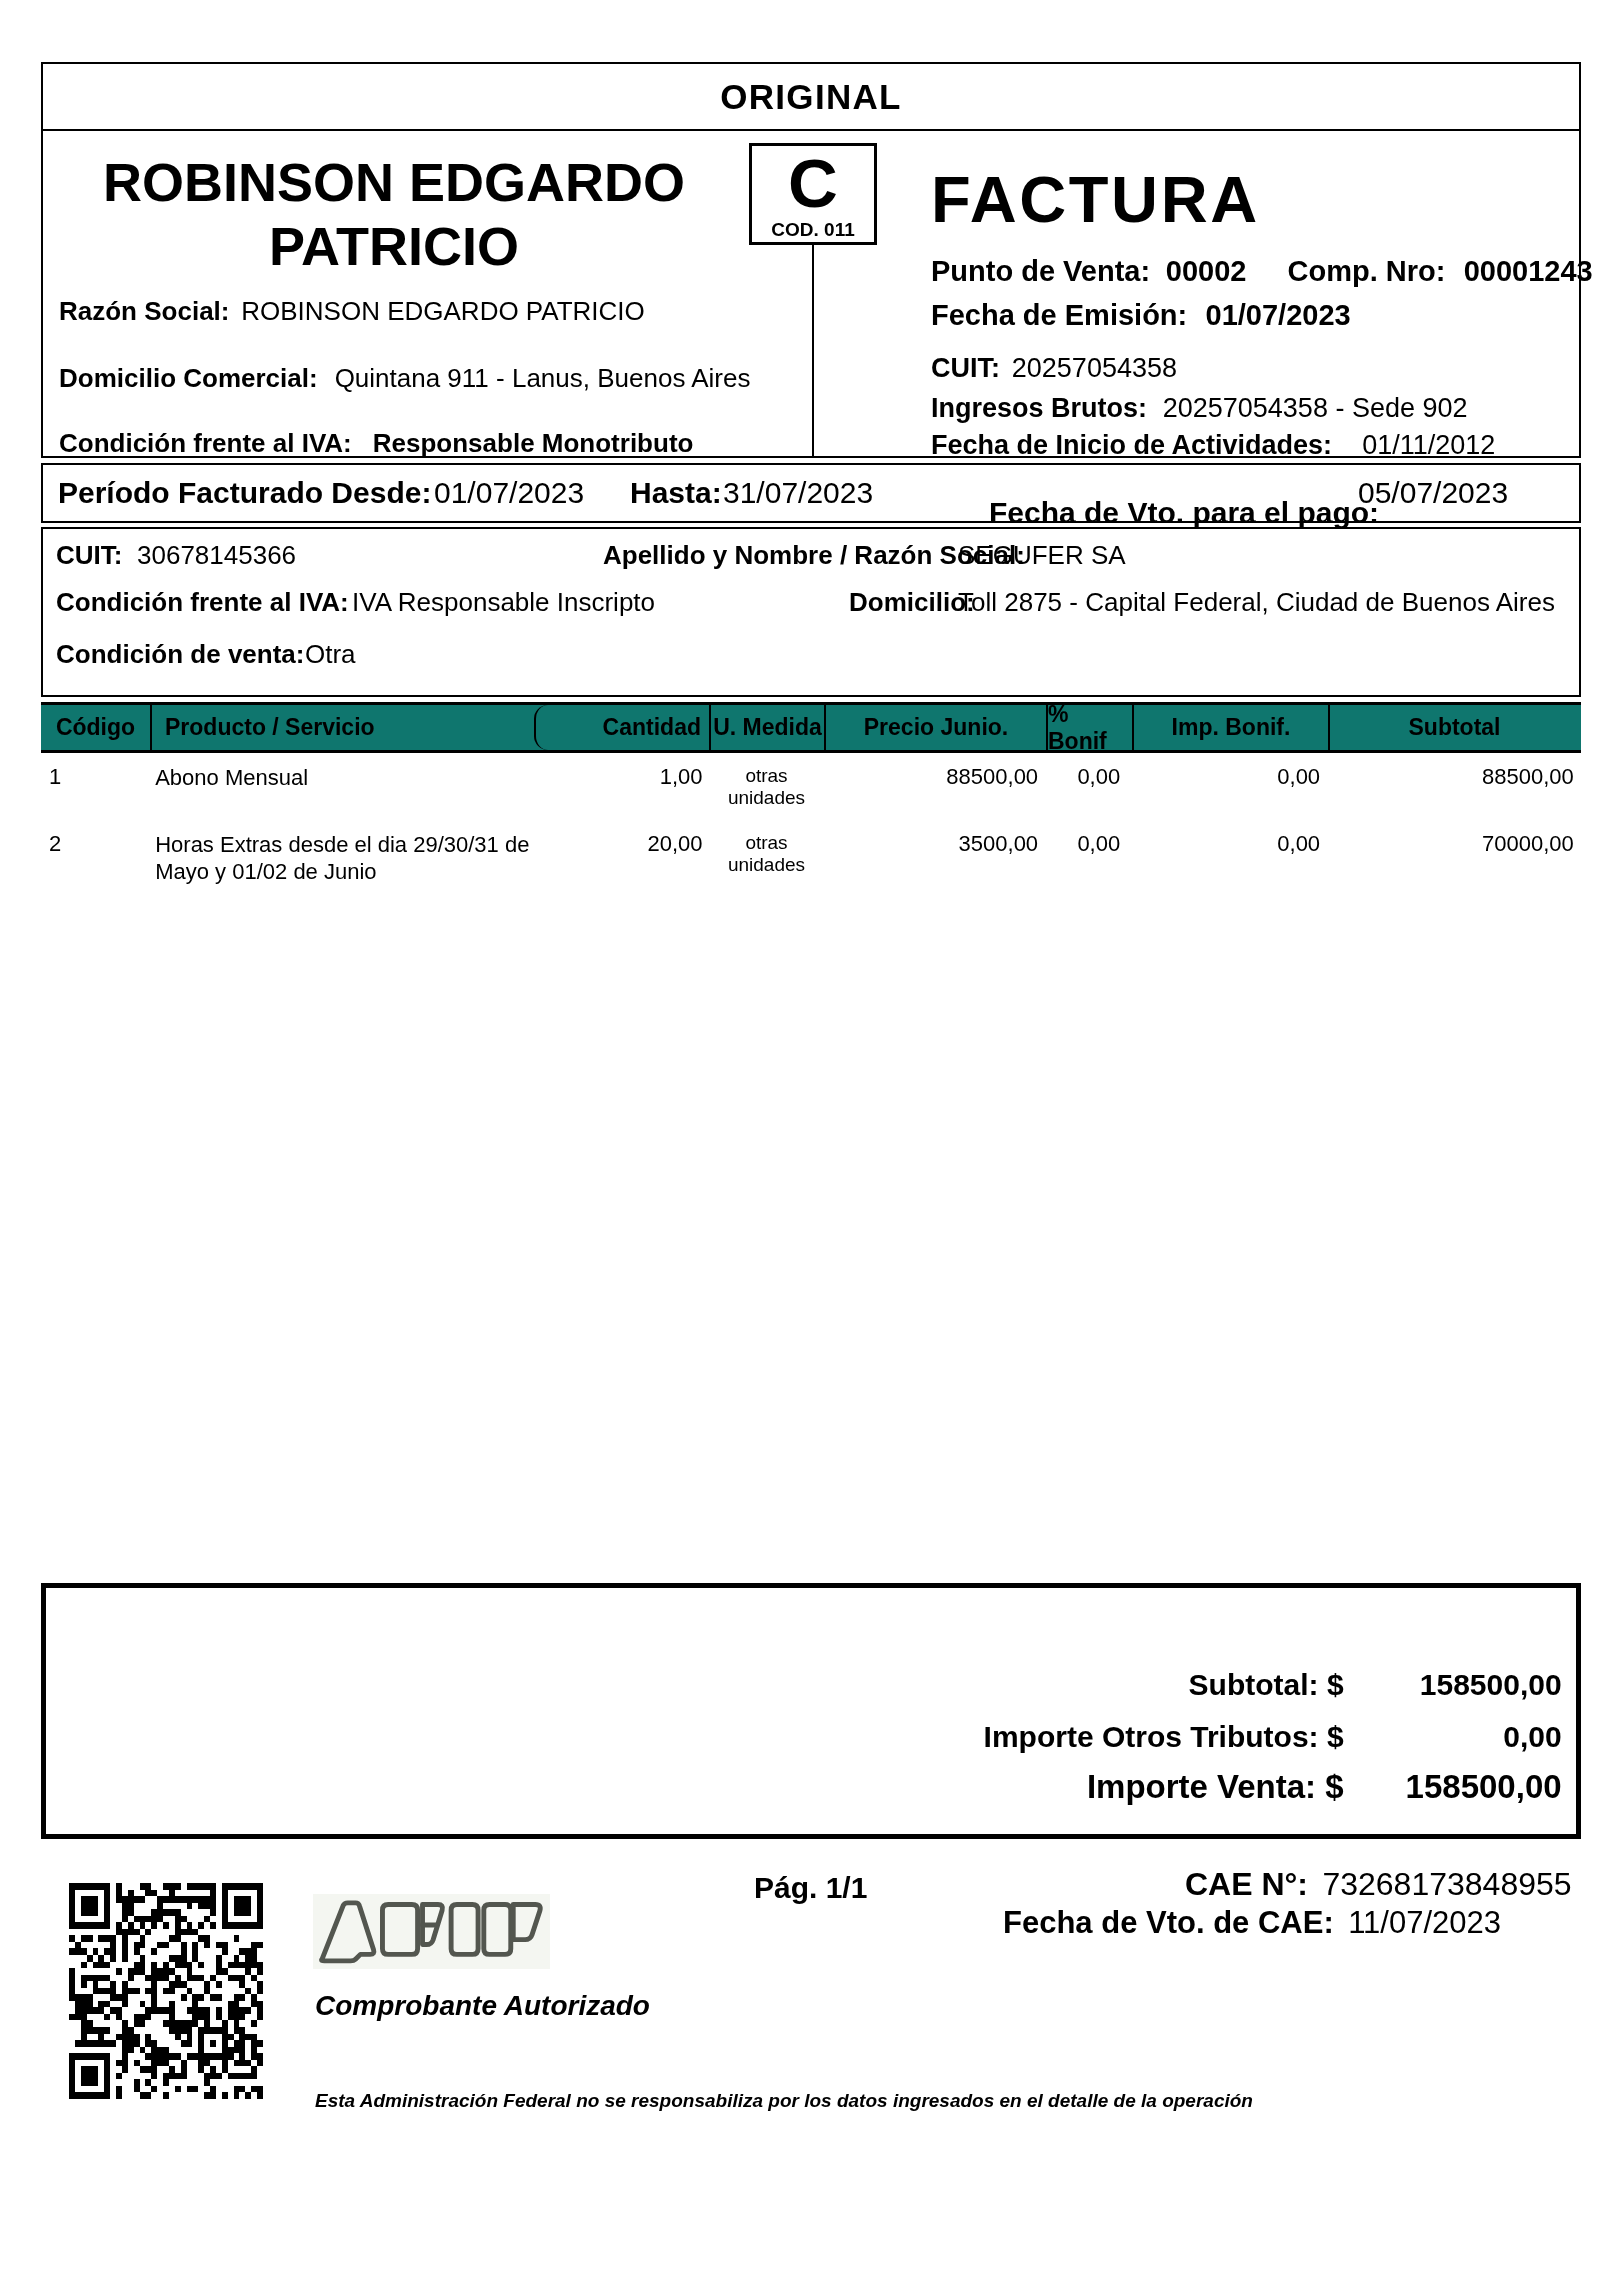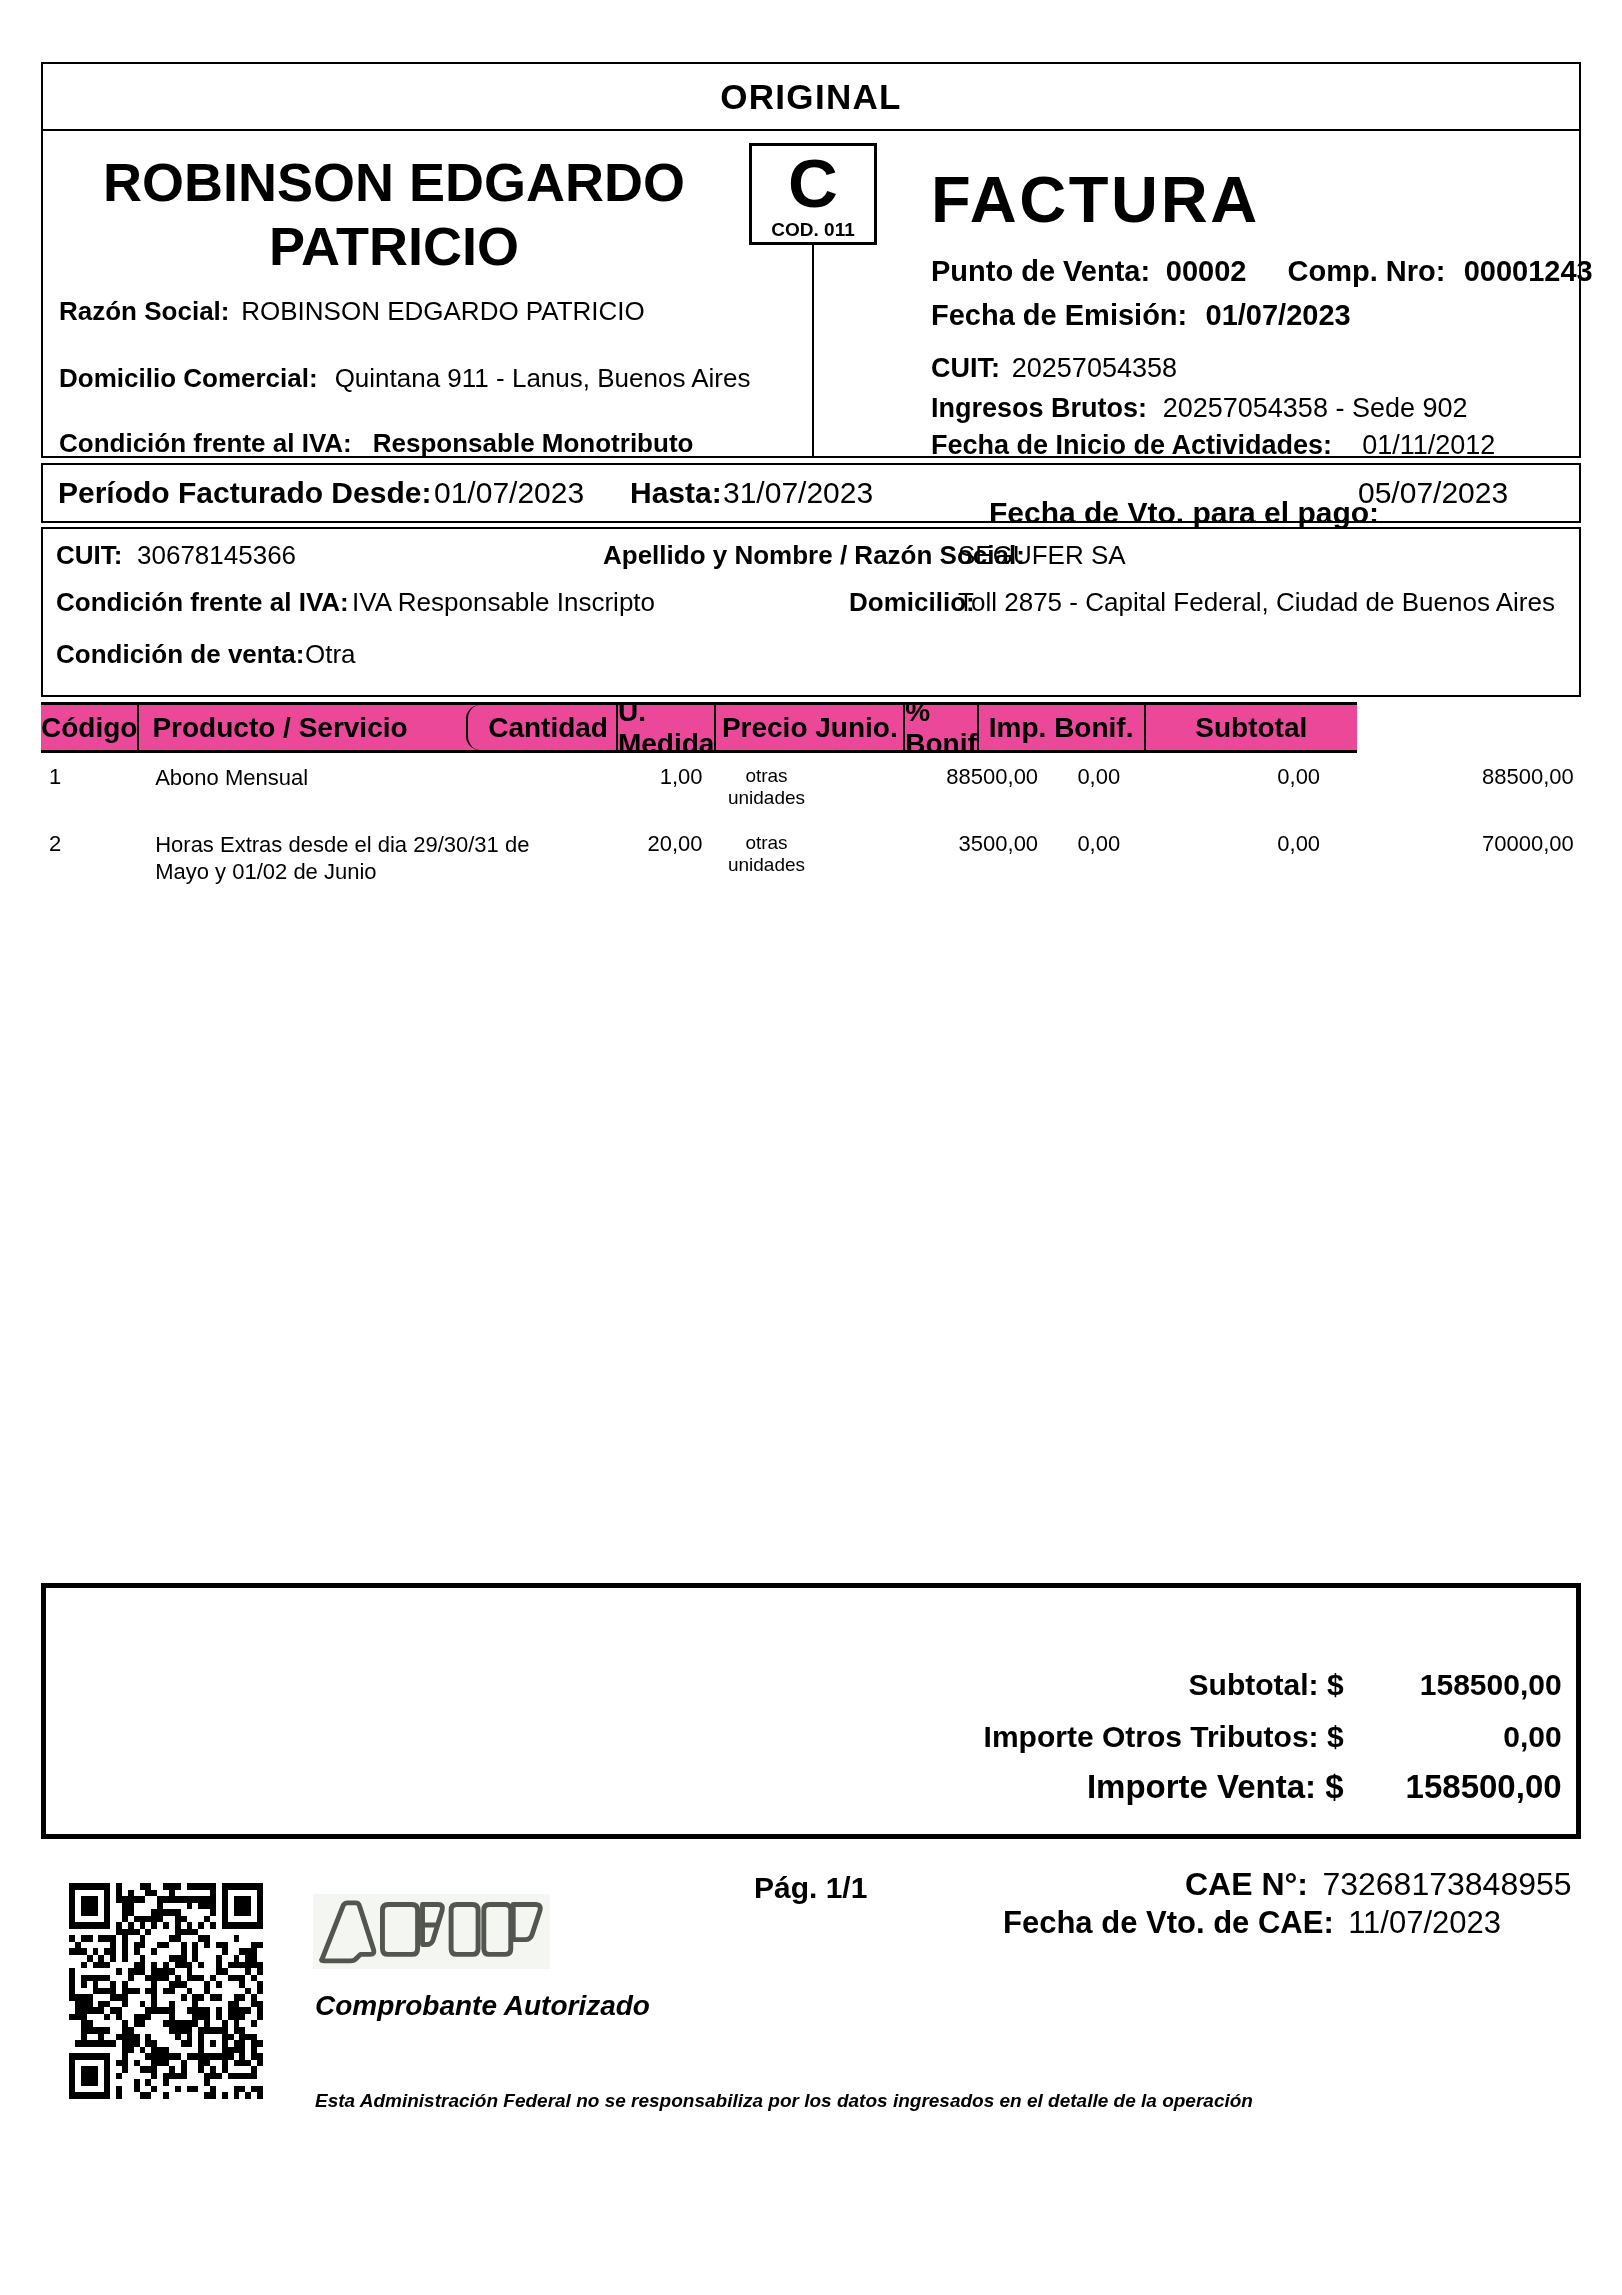--- a/index.html
+++ b/index.html
@@ -63,23 +63,23 @@
   .c-r1 .c-nom-l{position:absolute;left:560px;font-weight:bold;}
   .c-r1 .c-nom-v{position:absolute;left:915px;}
   .c-r2 .c-iva-l{position:absolute;left:13px;font-weight:bold;}
   .c-r2 .c-iva-v{position:absolute;left:309px;}
   .c-r2 .c-dom-l{position:absolute;left:806px;font-weight:bold;}
   .c-r2 .c-dom-v{position:absolute;left:915px;}
   .c-r3 .c-venta-l{position:absolute;left:13px;font-weight:bold;}
   .c-r3 .c-venta-v{position:absolute;left:262px;}
 
   
-  .items-header{position:absolute;left:41px;top:702px;width:1316px;height:51px;background:#ec4899;
+  .items-header{position:absolute;left:41px;top:702px;width:1540px;height:51px;background:#0f766e;
     border-top:3.3px solid #000;border-bottom:3.3px solid #000;box-sizing:border-box;display:flex;align-items:stretch;
-    font-size:28px;font-weight:bold;}
+    font-size:23px;font-weight:bold;}
   .hc{display:flex;align-items:center;box-sizing:border-box;}
   .hc+.hc{border-left:2px solid #000;}
   .col0{width:109px;} .col1{width:384px;} .col2{width:175px;} .col3{width:115px;}
   .col4{width:222px;} .col5{width:86px;} .col6{width:196px;} .col7{width:251px;}
   .hc.col0{justify-content:center;}
   .hc.col1{padding-left:13px;}
   .hc.col2{justify-content:flex-end;padding-right:8px;border-radius:14px;}
   .hc.col3,.hc.col4,.hc.col5,.hc.col6,.hc.col7{justify-content:center;}
 
   .items-rows{position:absolute;left:41px;top:764px;width:1540px;font-size:22px;}

